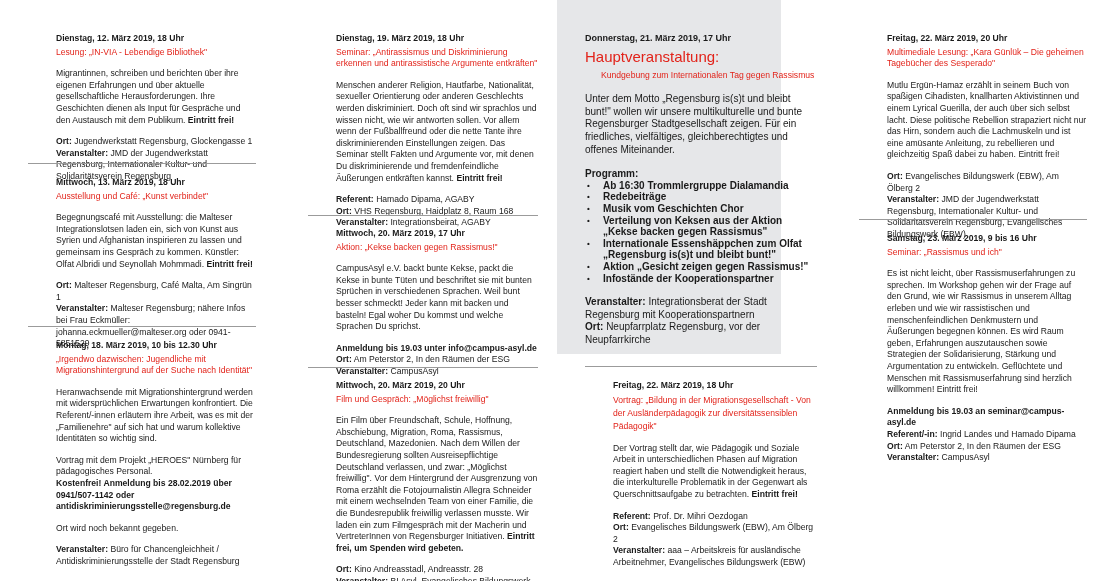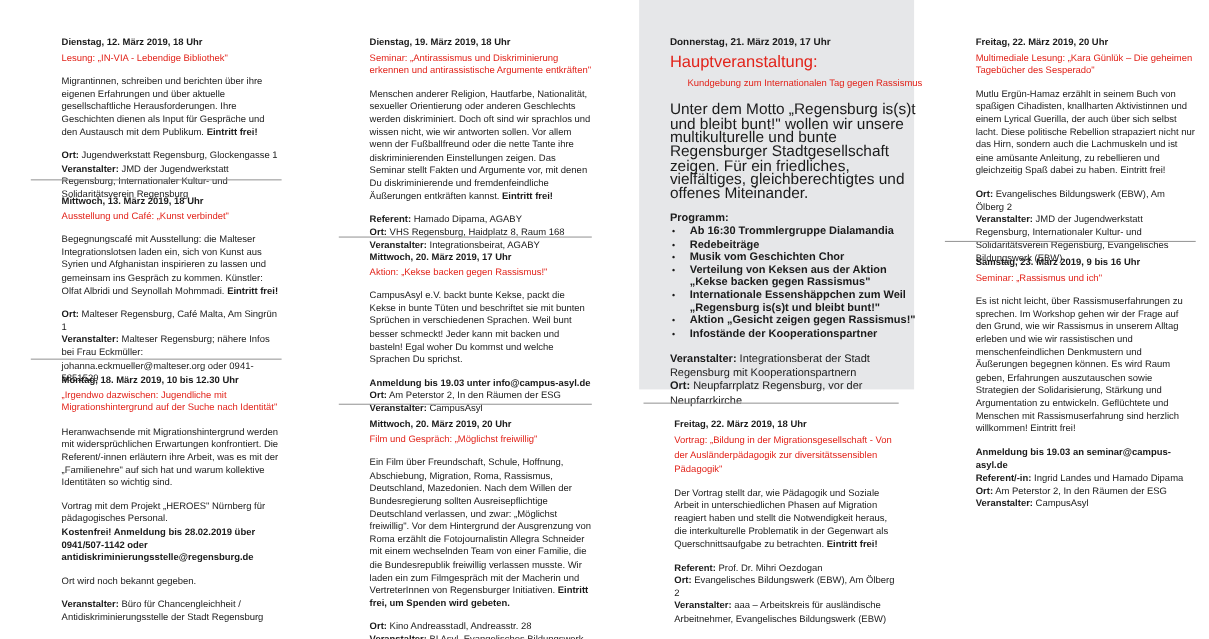--- a/index.html
+++ b/index.html
@@ -5,35 +5,35 @@
   html, body { margin: 0; padding: 0; }
   body {
     width: 1099px; height: 581px; overflow: hidden; background: #ffffff;
     position: relative;
     font-family: "Liberation Sans", sans-serif;
     color: #1a1a1a;
   }
   .col { position: absolute; top: 0; font-size: 8.6px; line-height: 11.6px; }
   #col1 { left: 28px; width: 228px; }
   #col2 { left: 308px; width: 230px; }
-  #col3 { left: 581px; width: 250px; height: 354px; background: #e6e7e9; }
+  #col3 { left: 557px; width: 224px; height: 354px; background: #e6e7e9; }
   #col3-inner { position: absolute; left: 28px; top: 0; width: 232px; }
   #col3b { left: 585px; width: 232px; top: 0; }
   #col4 { left: 859px; width: 228px; }
   .event { position: absolute; left: 0; right: 0; margin-left: 28px; }
   .date { font-weight: bold; color: #1a1a1a; margin: 0; }
   .title { color: #e2231a; margin: 2px 0 0 0; }
   .desc { margin: 10px 0 0 0; }
   .meta { margin: 10px 0 0 0; }
   .meta p, .desc p { margin: 0; }
   b { font-weight: bold; }
   .divider { position: absolute; left: 0; right: 0; height: 1px; background: #9b9b9b; }
   .big-title { color: #e2231a; font-size: 15px; line-height: 18px; margin: 3px 0 0 0; }
   .main-sub { color: #e2231a; margin: 4px 0 0 16px; font-size: 8.6px; }
-  .main-desc { font-size: 14px; line-height: 12.6px; margin: 12px 0 0 0; }
+  .main-desc { font-size: 10px; line-height: 12.6px; margin: 12px 0 0 0; }
   .prog-head { font-weight: bold; font-size: 10px; margin: 12px 0 0 0; }
   ul.prog { list-style: none; padding: 0; margin: 0; font-size: 10px; line-height: 11.6px; }
   ul.prog li { position: relative; padding-left: 18px; font-weight: bold; }
   ul.prog li::before { content: "•"; position: absolute; left: 2px; font-size: 8px; }
   .main-meta { font-size: 10px; line-height: 12.6px; margin: 12px 0 0 0; }
   .main-meta p { margin: 0; }
   .date-lg { font-weight: bold; font-size: 9px; }
 </style>
 </head>
 <body>
@@ -135,21 +135,21 @@
     <p class="date date-lg">Donnerstag, 21. März 2019, 17 Uhr</p>
     <p class="big-title">Hauptveranstaltung:</p>
     <p class="main-sub">Kundgebung zum Internationalen Tag gegen Rassismus</p>
     <p class="main-desc">Unter dem Motto „Regensburg is(s)t und bleibt bunt!" wollen wir unsere multikulturelle und bunte Regensburger Stadtgesellschaft zeigen. Für ein friedliches, vielfältiges, gleichberechtigtes und offenes Miteinander.</p>
     <p class="prog-head">Programm:</p>
     <ul class="prog">
       <li>Ab 16:30 Trommlergruppe Dialamandia</li>
       <li>Redebeiträge</li>
       <li>Musik vom Geschichten Chor</li>
       <li>Verteilung von Keksen aus der Aktion „Kekse backen gegen Rassismus"</li>
-      <li>Internationale Essenshäppchen zum Weil „Regensburg is(s)t und bleibt bunt!"</li>
+      <li>Internationale Essenshäppchen zum Olfat „Regensburg is(s)t und bleibt bunt!"</li>
       <li>Aktion „Gesicht zeigen gegen Rassismus!"</li>
       <li>Infostände der Kooperationspartner</li>
     </ul>
     <div class="main-meta">
       <p><b>Veranstalter:</b> <span>Integrationsberat der Stadt Regensburg mit Kooperationspartnern</span></p>
       <p><b>Ort:</b> <span>Neupfarrplatz Regensburg, vor der Neupfarrkirche</span></p>
     </div>
   </div>
 </div>
 

